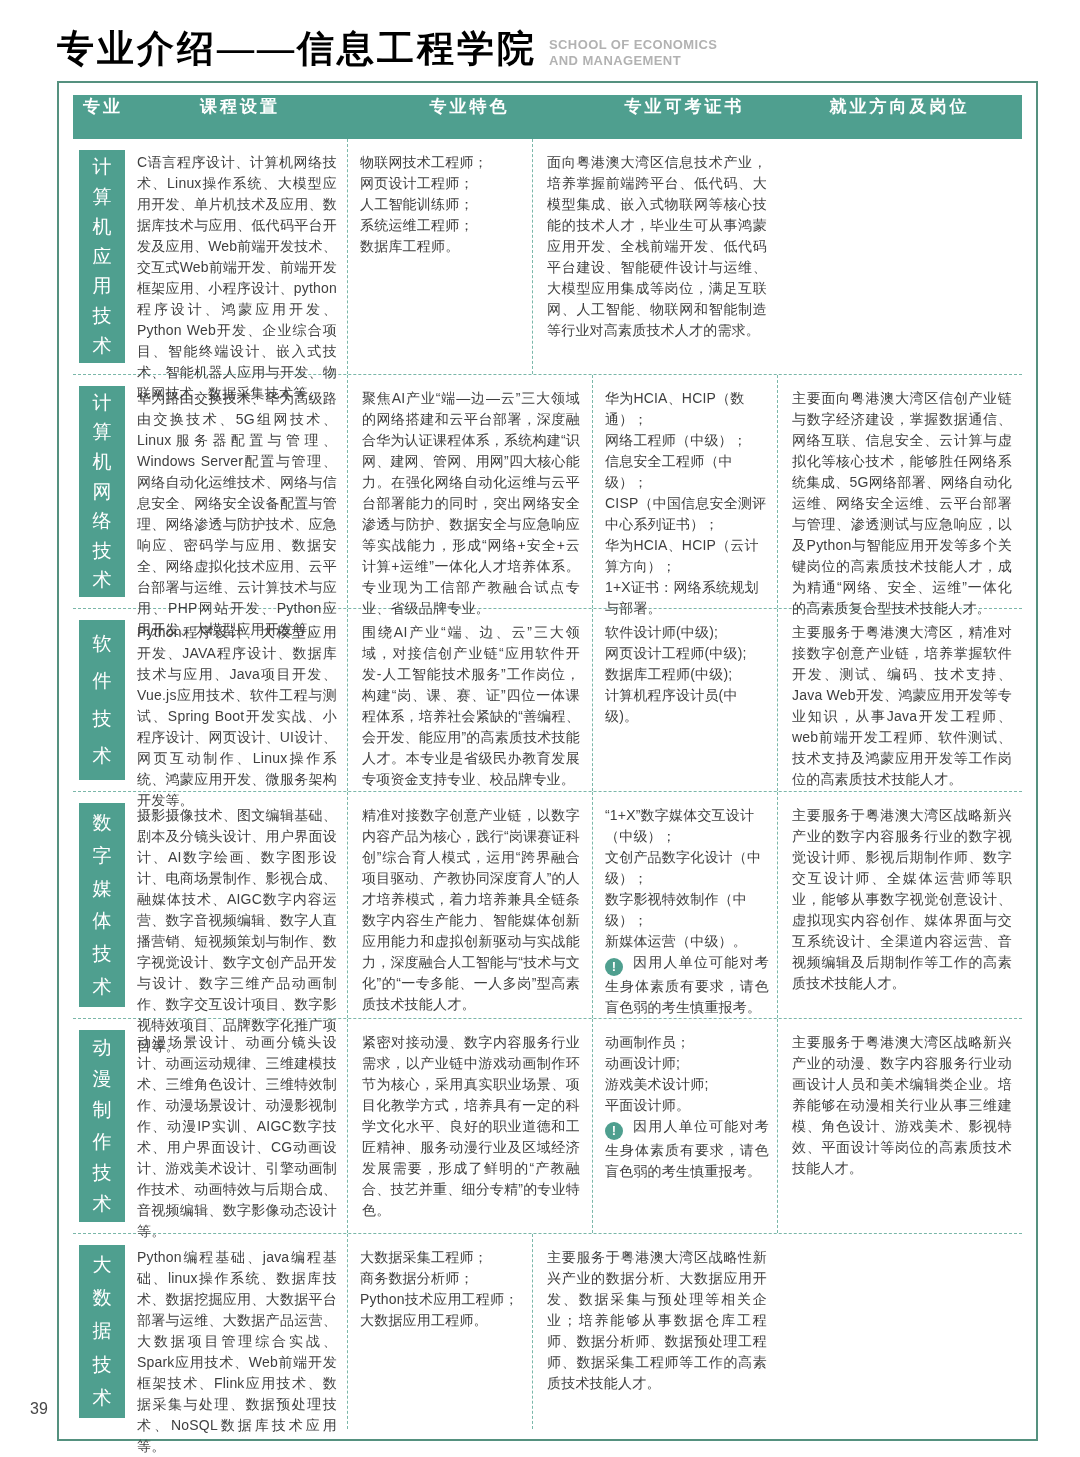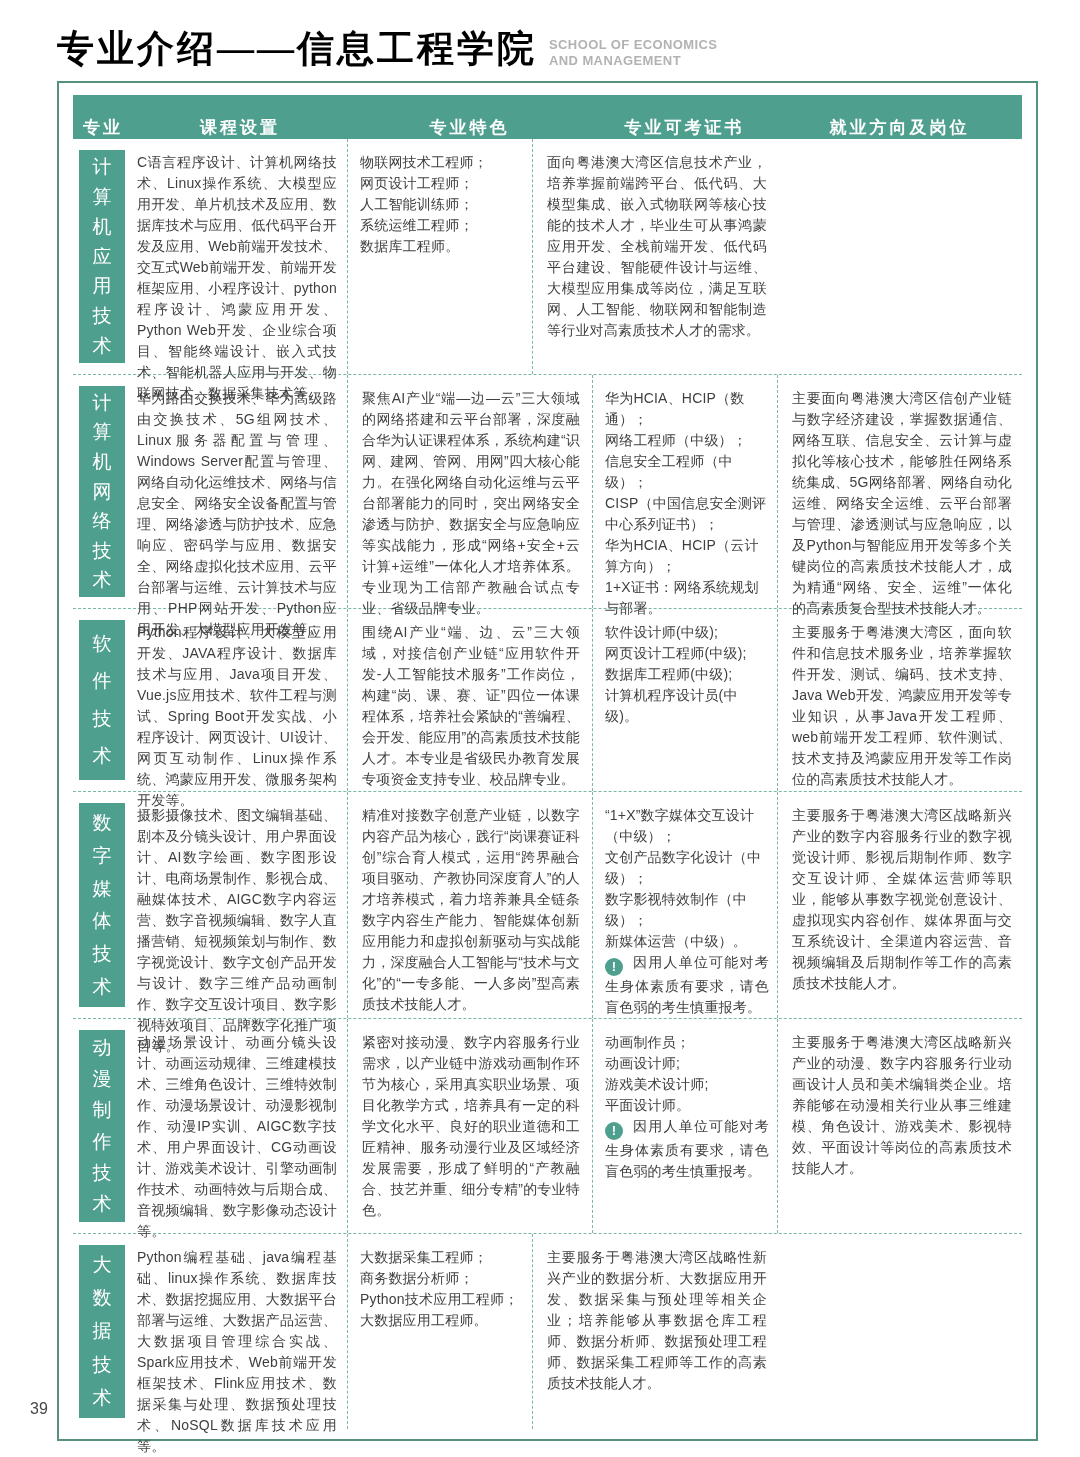--- a/index.html
+++ b/index.html
@@ -20,21 +20,21 @@
     margin:9px 0 0 12px; font-size:13px; color:#b2b2b2;
     font-weight:bold; line-height:1.25; letter-spacing:0.4px;
   }
   .table-wrap {
     position:absolute; top:81px; left:57px; width:981px;
     border:2px solid #55917f; background:#fff;
     padding:12px 14px 10px 14px; box-sizing:border-box;
   }
   .thead {
     display:flex; height:44px; background:#4f9f8f;
-    color:#ffffff; font-size:17px; font-weight:bold; align-items:flex-end;
+    color:#ffffff; font-size:17px; font-weight:bold; align-items:flex-start;
   }
   .th { text-align:center; letter-spacing:3px; }
   .th-major { width:60px; }
   .th-courses { width:214px; }
   .th-features { width:245px; }
   .th-certs { width:185px; }
   .th-jobs { width:245px; }
   .trow { display:flex; box-sizing:border-box; }
   .trow + .trow { border-top:1px dashed #7ab7a9; }
   .cell { box-sizing:border-box; }
@@ -140,21 +140,21 @@
         </div>
       <div class="courses txt">Python程序设计、大模型应用开发、JAVA程序设计、数据库技术与应用、Java项目开发、Vue.js应用技术、软件工程与测试、Spring Boot开发实战、小程序设计、网页设计、UI设计、网页互动制作、Linux操作系统、鸿蒙应用开发、微服务架构开发等。</div>
     </div>
     <div class="cell cell-feat txt">围绕AI产业“端、边、云”三大领域，对接信创产业链“应用软件开发-人工智能技术服务”工作岗位，构建“岗、课、赛、证”四位一体课程体系，培养社会紧缺的“善编程、会开发、能应用”的高素质技术技能人才。本专业是省级民办教育发展专项资金支持专业、校品牌专业。</div>
     <div class="cell cell-cert">
       <div class="txt cert-txt">软件设计师(中级);
 网页设计工程师(中级);
 数据库工程师(中级);
 计算机程序设计员(中级)。</div>
     </div>
-    <div class="cell cell-emp txt">主要服务于粤港澳大湾区，面向软件和信息技术服务业，培养掌握软件开发、测试、编码、技术支持、Java Web开发、鸿蒙应用开发等专业知识，从事Java开发工程师、web前端开发工程师、软件测试、技术支持及鸿蒙应用开发等工作岗位的高素质技术技能人才。</div>
+    <div class="cell cell-emp txt">主要服务于粤港澳大湾区，精准对接数字创意产业链，培养掌握软件开发、测试、编码、技术支持、Java Web开发、鸿蒙应用开发等专业知识，从事Java开发工程师、web前端开发工程师、软件测试、技术支持及鸿蒙应用开发等工作岗位的高素质技术技能人才。</div>
   </div>
 
   <div class="trow" style="height:227px">
     <div class="cell cell-main">
       <div class="major-label">
           <span>数</span>
           <span>字</span>
           <span>媒</span>
           <span>体</span>
           <span>技</span>

